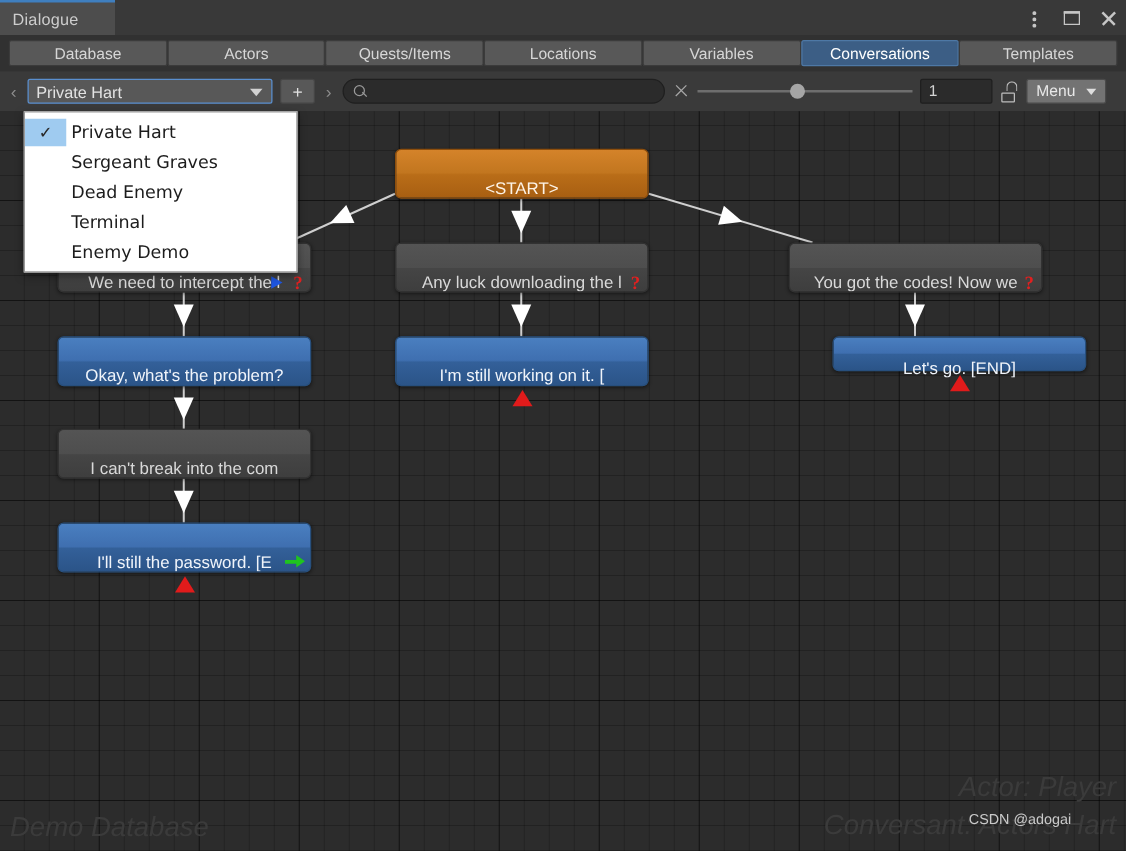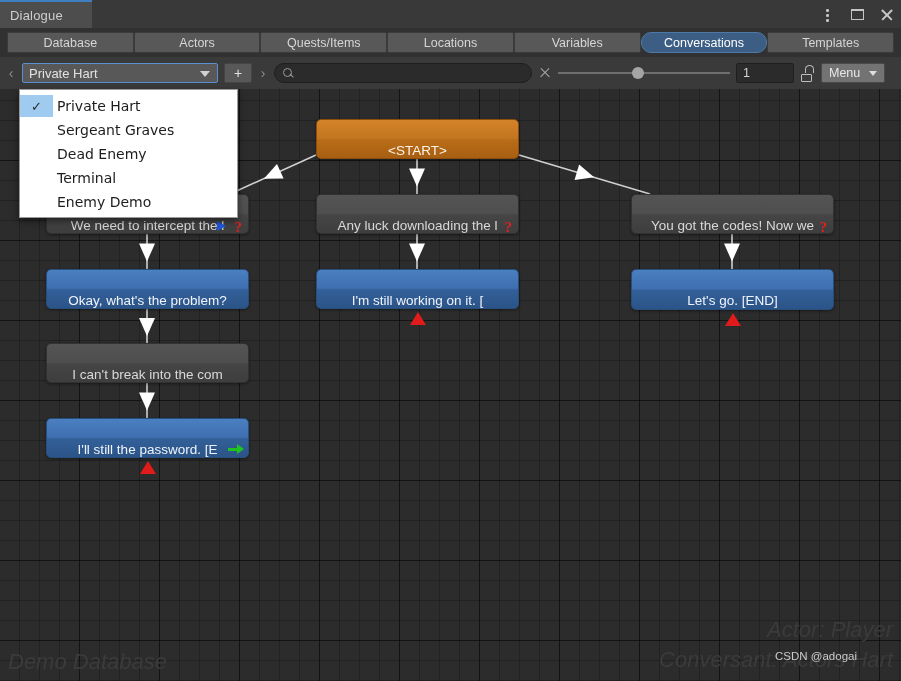--- a/index.html
+++ b/index.html
@@ -59,21 +59,21 @@
   }
   .tab {
     flex: 1 1 0; height: 21px;
     background: #585858;
     border: 1px solid #3b3b3b;
     border-radius: 2px;
     display: flex; align-items: center; justify-content: center;
     color: #d6d6d6; font-size: 12.5px; cursor: pointer;
     white-space: nowrap;
   }
-  .tab.active { background: #3c5e85; border-color: #4e78a5; color: #ffffff; border-radius: 10px; }
+  .tab.active { background: #3c5e85; border-color: #4e78a5; color: #ffffff; }
 
   
   .toolbar {
     position: absolute; left: 0; top: 57px; width: 901px; height: 32px;
     background: #3a3a3a;
     display: flex; align-items: center; padding: 0 6px; gap: 6px;
   }
   .navarrow { color: #8d8d8d; font-size: 14px; width: 10px; text-align: center; cursor: pointer; }
   .conv-dd {
     width: 196px; height: 20px;
@@ -366,21 +366,21 @@
           <span class="badge-q">?</span>
         </div>
         <div class="node pc" style="left: 316px; top: 180px; width: 203px; height: 40px;">
           <span class="ntxt">I'm still working on it. [</span>
           <span class="badge-red-tri"></span>
         </div>
         <div class="node npc" style="left: 631px; top: 105px; width: 203px; height: 40px;">
           <span class="ntxt">You got the codes! Now we</span>
           <span class="badge-q">?</span>
         </div>
-        <div class="node pc" style="left: 631px; top: 180px; width: 203px; height: 41px;">
+        <div class="node pc" style="left: 666px; top: 180px; width: 203px; height: 28px;">
           <span class="ntxt">Let's go. [END]</span>
           <span class="badge-red-tri"></span>
         </div>
       </div>
 
     <div class="wm wm-db">Demo Database</div>
     <div class="wm wm-actor">Actor: Player</div>
     <div class="wm wm-conv">Conversant: Actors Hart</div>
     <div class="csdn">CSDN @adogai</div>
   </div>

